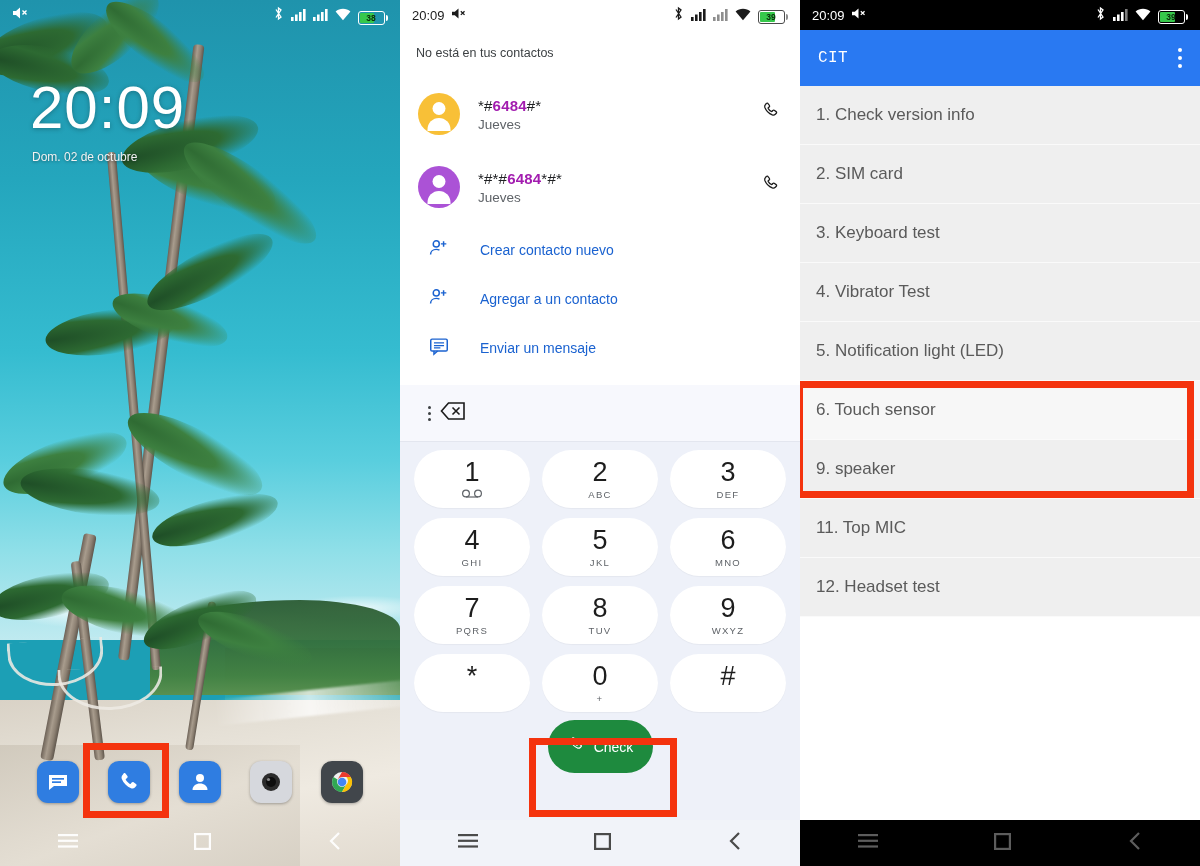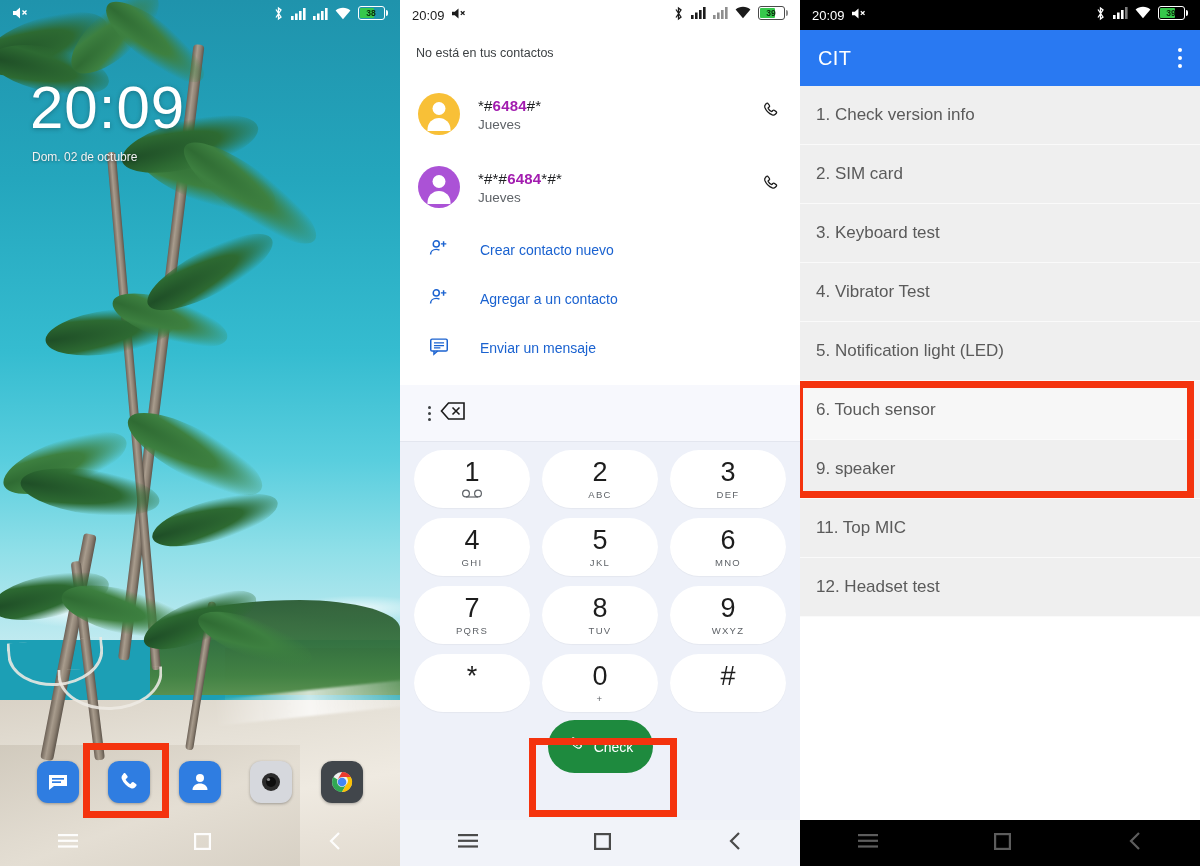--- a/index.html
+++ b/index.html
@@ -32,21 +32,21 @@
   .trunk { position:absolute; background:linear-gradient(90deg,#6d6257,#a89c8d 40%,#8d8173 70%,#5f564c);
            border-radius:4px; transform-origin:bottom center; }
   .frond { position:absolute; background:radial-gradient(ellipse at 5% 50%, #2f6b33 0%, #3d8040 45%, rgba(61,128,64,0) 78%);
            border-radius:50%/50%; }
   .frondD { position:absolute; background:radial-gradient(ellipse at 5% 50%, #1f4f27 0%, #2d6a32 50%, rgba(45,106,50,0) 80%);
             border-radius:50%/50%; }
   .hammock { position:absolute; border:3px solid rgba(238,235,228,.92);
              border-top:none; border-radius:0 0 60px 60px/0 0 42px 42px; opacity:.95; }
   .statusbar1 { position:absolute; left:0; top:0; width:400px; height:30px;
                 display:flex; align-items:center; padding:0 12px; color:#fff; }
-  .sb-right { margin-left:auto; display:flex; align-items:flex-start; gap:7px; }
+  .sb-right { margin-left:auto; display:flex; align-items:flex-end; gap:7px; }
   .clock-big { position:absolute; left:30px; top:78px; font-size:60px; font-weight:300;
                color:#fff; letter-spacing:1px; line-height:1;
                text-shadow:0 1px 5px rgba(0,0,0,.28); }
   .date-small { position:absolute; left:32px; top:150px; font-size:12px; color:#f2f2f2;
                 text-shadow:0 1px 3px rgba(0,0,0,.4); }
   .dock { position:absolute; left:0; top:755px; width:400px; height:54px;
           display:flex; align-items:center; justify-content:space-around; padding:0 22px; }
   .appicon { width:42px; height:42px; border-radius:11px; display:flex;
              align-items:center; justify-content:center; box-shadow:0 1px 3px rgba(0,0,0,.3); }
   .ai-blue { background:#2f7de1; }
@@ -91,21 +91,21 @@
   .callbtn { width:105px; height:53px; border-radius:30px; background:#1e8a3e;
              display:flex; align-items:center; justify-content:center; gap:8px;
              color:#fff; font-size:14px; }
 
   
   #panel-cit { background:#fff; }
   .sb-black { height:30px; background:#000; display:flex; align-items:center;
               padding:0 12px; color:#fff; font-size:13px; font-weight:500; }
   .appbar { height:56px; background:#2979f2; display:flex; align-items:center;
             padding:0 18px; }
-  .appbar-title { color:#fff; font-size:20px; letter-spacing:.4px; }
+  .appbar-title { color:#fff; font-size:16px; letter-spacing:.4px;font-family:Liberation Mono, monospace; }
   .appbar-dots { margin-left:auto; display:flex; flex-direction:column; gap:4px; align-items:center; }
   .appbar-dots i { width:4px; height:4px; background:#fff; border-radius:50%; display:block; }
   .citlist { background:#eeeeee; }
   .cit-item { height:59px; display:flex; align-items:center; padding:0 16px;
               font-size:17px; color:#5a5a5a; border-bottom:1px solid #fafafa;
               background:#efefef; }
   .cit-item.alt { background:#f7f7f7; }
   .cit-nav { position:absolute; left:0; bottom:0; width:400px; height:46px; background:#000;
              display:flex; align-items:center; justify-content:space-around; }
 

